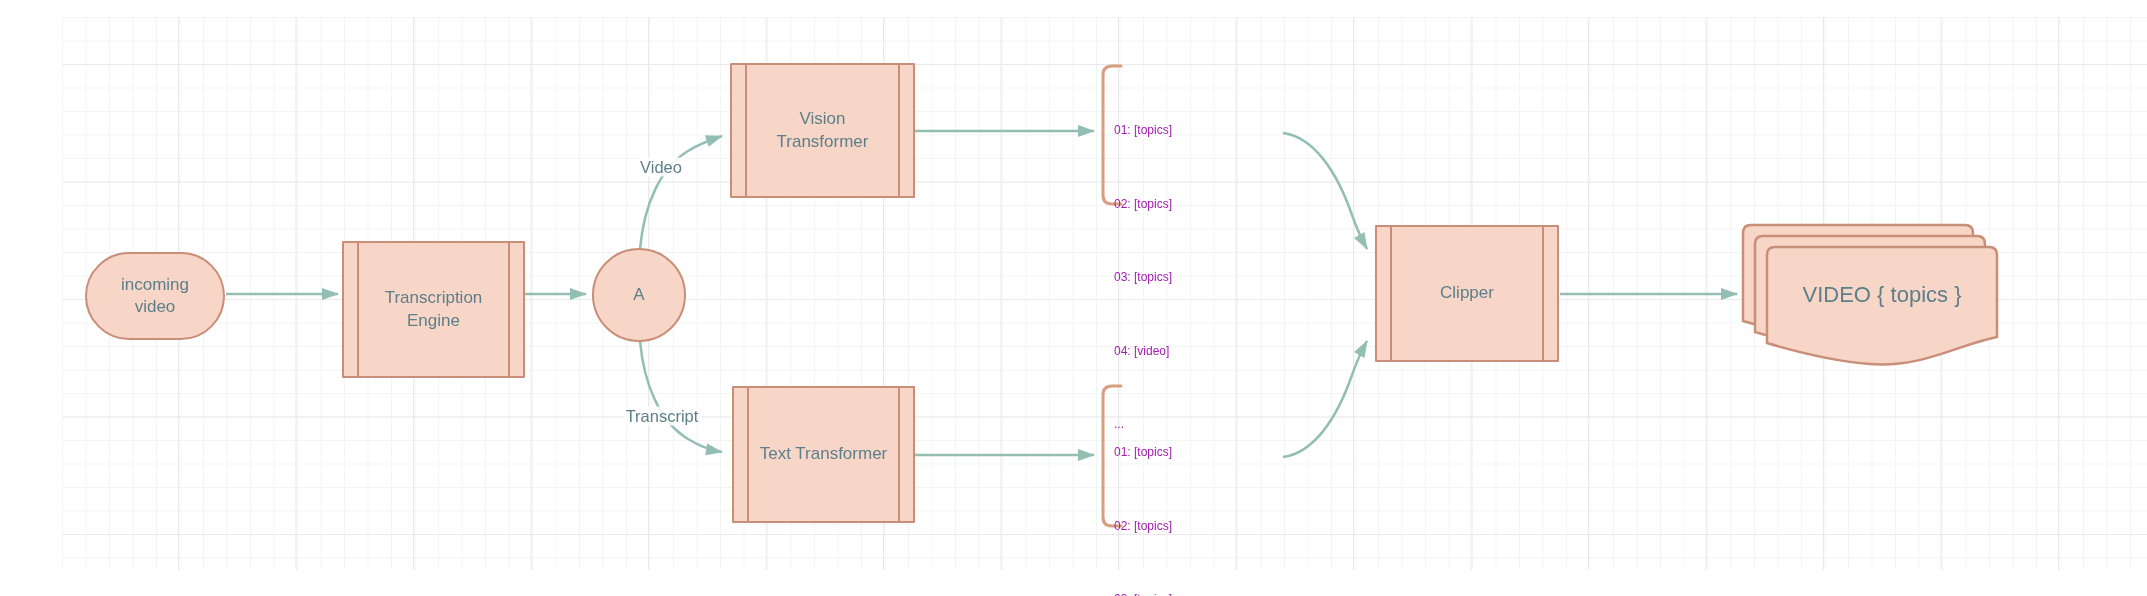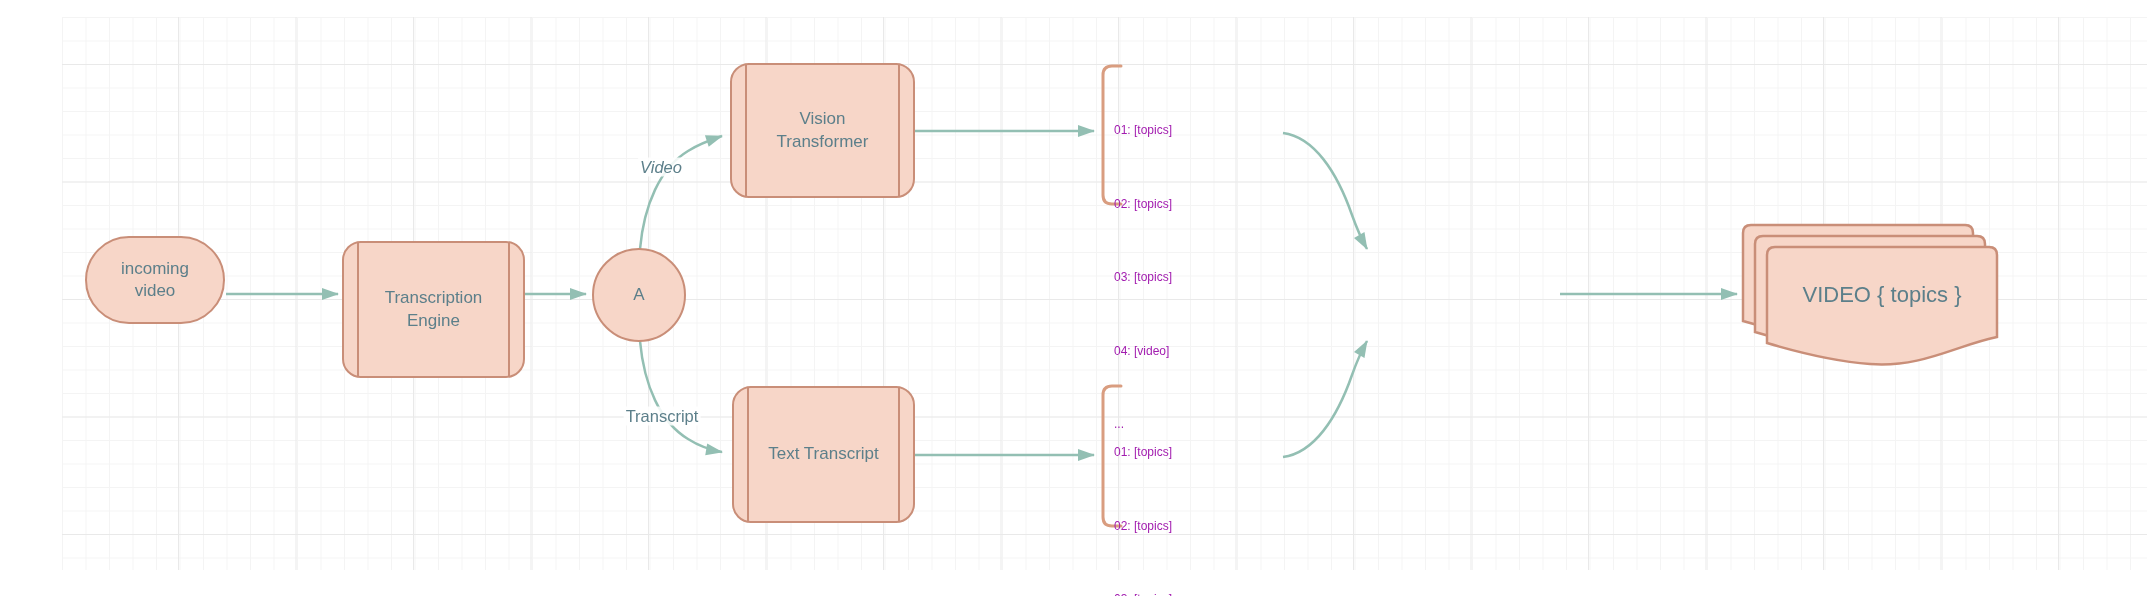--- a/index.html
+++ b/index.html
@@ -24,21 +24,21 @@
   .node{
     position:absolute;
     background:#f7d6c8;
     border:2px solid #c98e78;
     box-sizing:border-box;
     display:flex;align-items:center;justify-content:center;
     text-align:center;
     color:#5c7f8a;
     font-size:17px;line-height:1.3;
   }
-  .process{border-radius:19px;padding:0 24px;}
+  .process{border-radius:1px;padding:0 24px;}
   .process .bar{position:absolute;top:0;bottom:0;width:0;border-left:2px solid #c98e78;}
   .process .bar.left{left:13px;}
   .process .bar.right{right:13px;}
   .stadium{border-radius:46px;padding:0 14px;}
   .circle{border-radius:50%;}
   .topics-list{
     position:absolute;
     color:#a21caf;font-size:12px;line-height:24.5px;
     white-space:pre;
   }
@@ -86,21 +86,21 @@
     <g>
       <path d="M 1743,321 L 1743,233 Q 1743,225 1751,225 L 1965,225 Q 1973,225 1973,233 L 1973,315
                C 1935,323 1898,344 1848,341 C 1810,339 1770,329 1743,321 Z" fill="#f7d6c8" stroke="#c98e78" stroke-width="2.5"></path>
       <path d="M 1755,332 L 1755,244 Q 1755,236 1763,236 L 1977,236 Q 1985,236 1985,244 L 1985,326
                C 1947,334 1910,355 1860,352 C 1822,350 1782,340 1755,332 Z" fill="#f7d6c8" stroke="#c98e78" stroke-width="2.5"></path>
       <path d="M 1767,343 L 1767,255 Q 1767,247 1775,247 L 1989,247 Q 1997,247 1997,255 L 1997,337
                C 1957,345 1922,368 1870,364 C 1830,361 1794,351 1767,343 Z" fill="#f7d6c8" stroke="#c98e78" stroke-width="2.5"></path>
     </g>
   </svg>
 
-  <div class="node stadium" style="left:85px;top:236px;width:140px;height:88px;align-items:center;">
+  <div class="node stadium" style="left:85px;top:252px;width:140px;height:88px;align-items:center;">
     <span>incoming video</span>
   </div>
 
   <div class="node process" style="left:342px;top:225px;width:183px;height:137px;margin-top:16px;">
     <i class="bar left"></i>
     <i class="bar right"></i>
     <span>Transcription Engine</span>
   </div>
 
   <div class="node circle" style="left:592px;top:248px;width:94px;height:94px;">
@@ -109,29 +109,34 @@
 
   <div class="node process" style="left:730px;top:63px;width:185px;height:135px;">
     <i class="bar left"></i>
     <i class="bar right"></i>
     <span>Vision Transformer</span>
   </div>
 
   <div class="node process" style="left:732px;top:386px;width:183px;height:137px;">
     <i class="bar left"></i>
     <i class="bar right"></i>
-    <span>Text Transcript</span>
+    <span>Text Transformer</span>
   </div>
 
+  <div class="node process" style="left:1375px;top:225px;width:184px;height:137px;">
+    <i class="bar left"></i>
+    <i class="bar right"></i>
+    <span>Clipper</span>
+  </div>
 
   <div class="doc-label">
     <span>VIDEO { topics }</span>
   </div>
 
-  <div class="edge-label" style="left:661px;top:167px;font-style:italic;">Video</div>
+  <div class="edge-label" style="left:661px;top:167px;">Video</div>
   <div class="edge-label" style="left:662px;top:416px;text-align:center;">Transcript</div>
 
   <div class="topics-list" style="left:1114px;top:69px;">
     <span>01: [topics]</span>
     <span>02: [topics]</span>
     <span>03: [topics]</span>
     <span>04: [video]</span>
     <span>...</span>
   </div>
 

